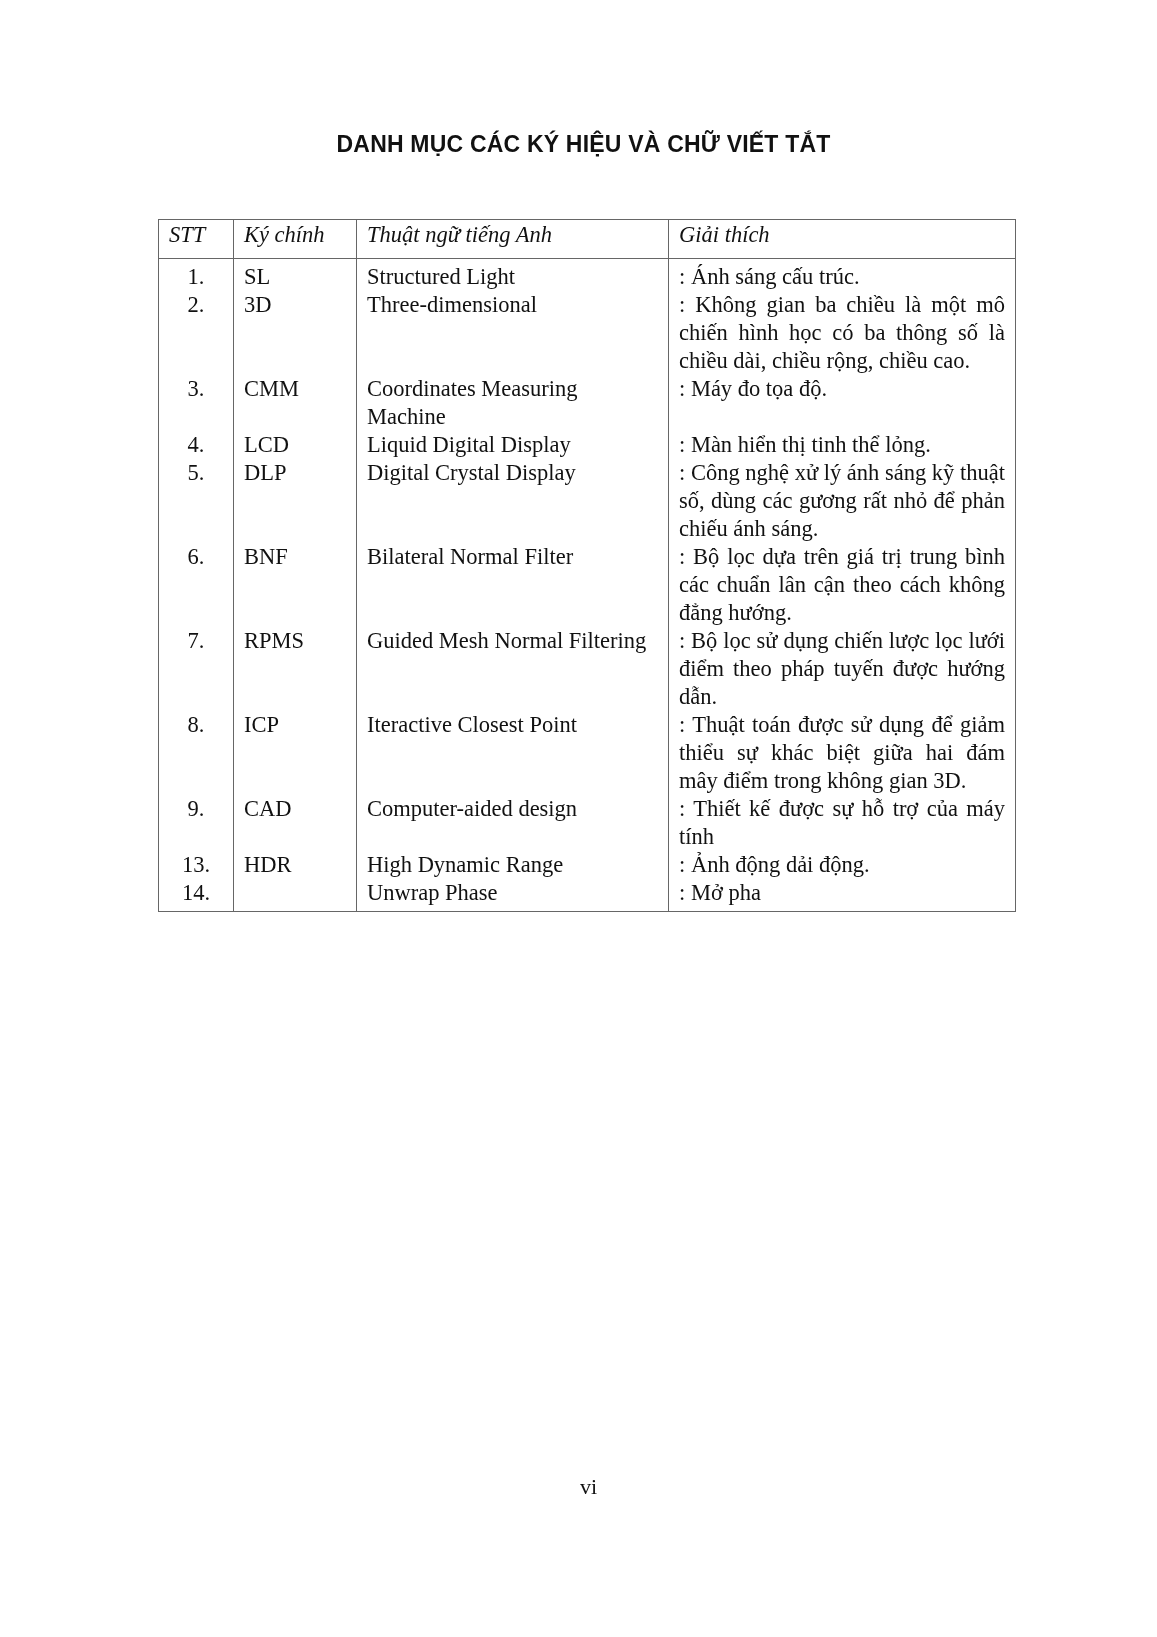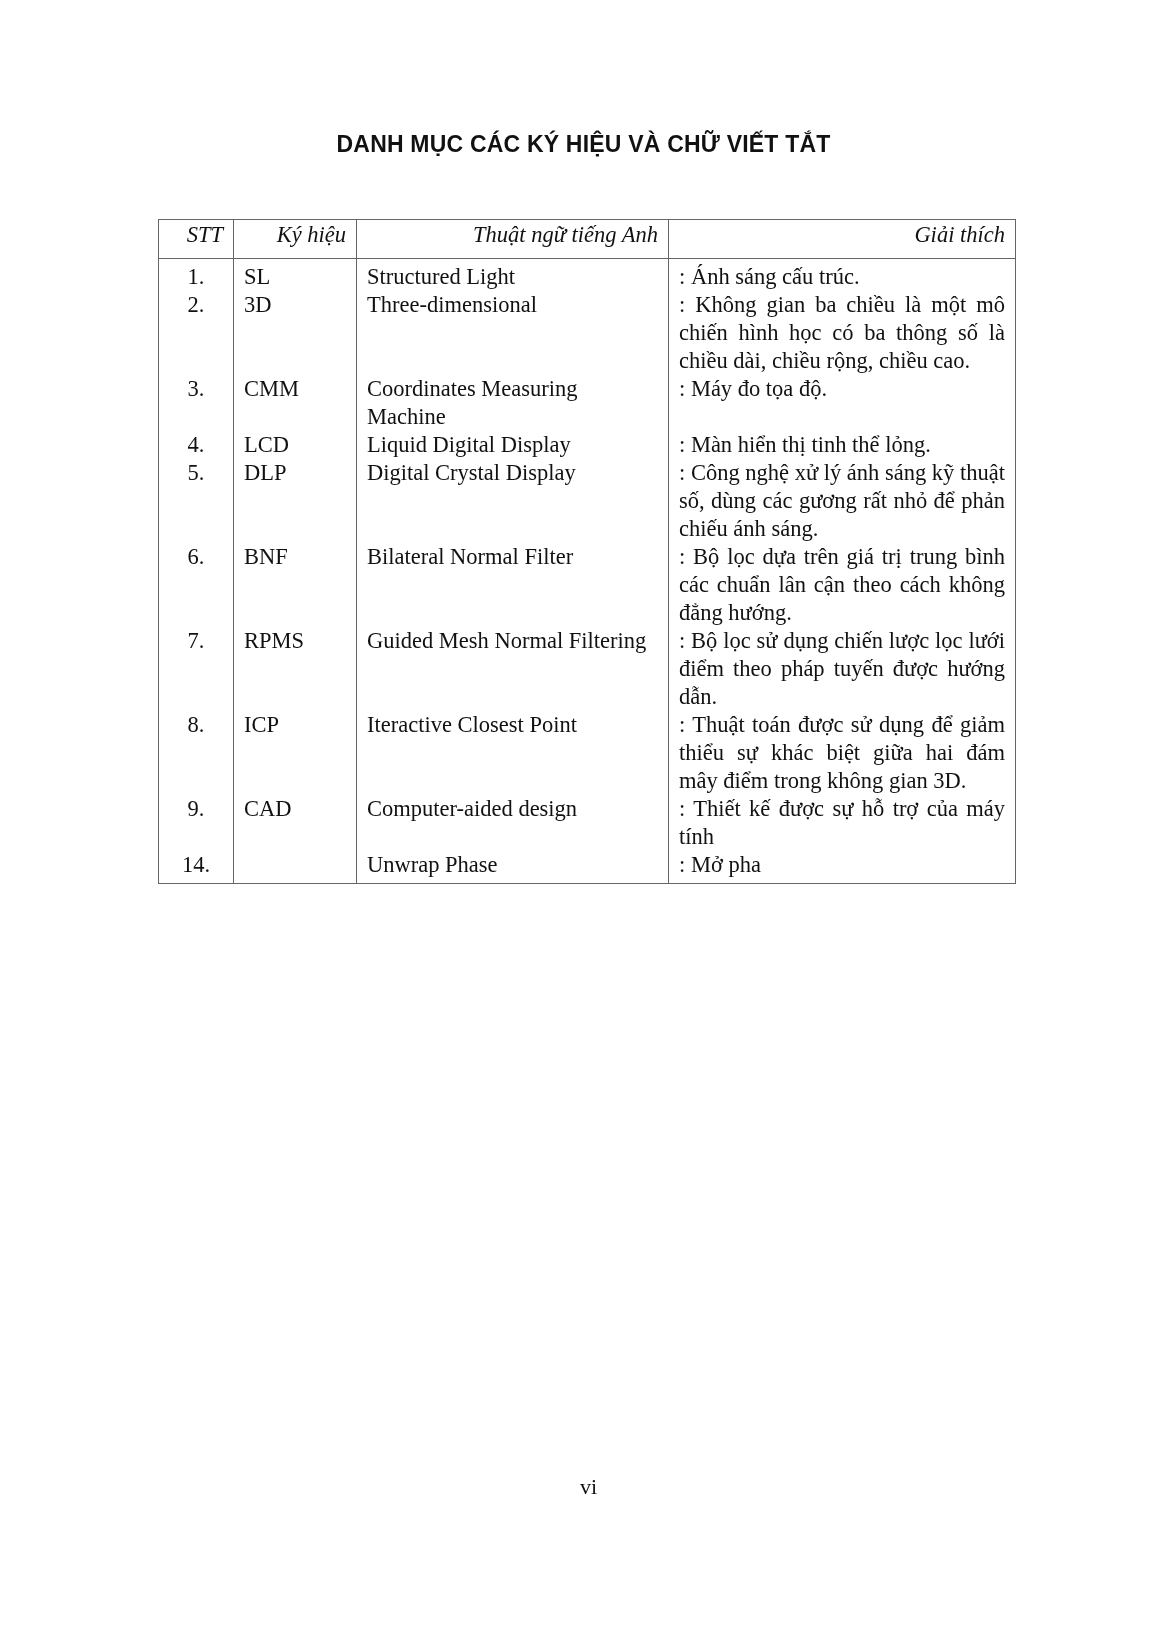--- a/index.html
+++ b/index.html
@@ -7,21 +7,21 @@
          font-family: "Liberation Serif", serif; color: #111; }
   .title { position: absolute; top: 131px; left: 0; width: 1167px; text-align: center;
            font-family: "Liberation Sans", sans-serif; font-weight: bold; font-size: 23px;
            letter-spacing: 0.2px; }
   table.abbr { position: absolute; top: 219px; left: 158px; width: 857px;
                border-collapse: collapse; font-size: 22.5px; table-layout: fixed; }
   table.abbr th, table.abbr td { border-left: 1.5px solid #666; border-right: 1.5px solid #666;
                vertical-align: top; padding: 0 10px; }
   table.abbr thead th { border-top: 1.5px solid #666; border-bottom: 1.5px solid #666;
                font-style: italic; font-weight: normal; height: 36px; padding-top: 2px;
-               text-align: right; }
+               text-align: left; }
   table.abbr tbody tr:last-child td { border-bottom: 1.5px solid #666; padding-bottom: 4px; padding-left: 10px; }
   col.c1 { width: 75px; } col.c2 { width: 123px; } col.c3 { width: 312px; } col.c4 { width: 347px; }
   td.stt { text-align: center; }
   td.desc { text-align: justify; line-height: 28px; margin-top: 12px; }
   td { line-height: 28px; }
   td.stt, td.sym, td.term { padding-top: 3px; }
   td.desc { padding-top: 3px; padding-bottom: 5px; }
   tbody tr:first-child td { padding-top: 4px; }
   .page-num { position: absolute; top: 1474px; left: 0; width: 1177px; text-align: center;
               font-size: 22px; }
@@ -34,21 +34,21 @@
 <table class="abbr">
   <colgroup>
       <col class="c1">
       <col class="c2">
       <col class="c3">
       <col class="c4">
     </colgroup>
   <thead>
     <tr>
       <th>STT</th>
-      <th>Ký hiệu</th>
+      <th>Ký chính</th>
       <th>Thuật ngữ tiếng Anh</th>
       <th>Giải thích</th>
     </tr>
   </thead>
   <tbody id="rows">
       <tr>
         <td class="stt">1.</td>
         <td class="sym">SL</td>
         <td class="term">Structured Light</td>
         <td class="desc">: Ánh sáng cấu trúc.</td>
@@ -95,20 +95,26 @@
         <td class="term">Iteractive Closest Point</td>
         <td class="desc">: Thuật toán được sử dụng để giảm thiểu sự khác biệt giữa hai đám mây điểm trong không gian 3D.</td>
       </tr>
       <tr>
         <td class="stt">9.</td>
         <td class="sym">CAD</td>
         <td class="term">Computer-aided design</td>
         <td class="desc">: Thiết kế được sự hỗ trợ của máy tính</td>
       </tr>
       <tr>
+        <td class="stt">13.</td>
+        <td class="sym">HDR</td>
+        <td class="term">High Dynamic Range</td>
+        <td class="desc">: Ảnh động dải động.</td>
+      </tr>
+      <tr>
         <td class="stt">14.</td>
         <td class="sym"></td>
         <td class="term">Unwrap Phase</td>
         <td class="desc">: Mở pha</td>
       </tr>
     </tbody>
 </table>
 
 <div class="page-num">vi</div>
 

